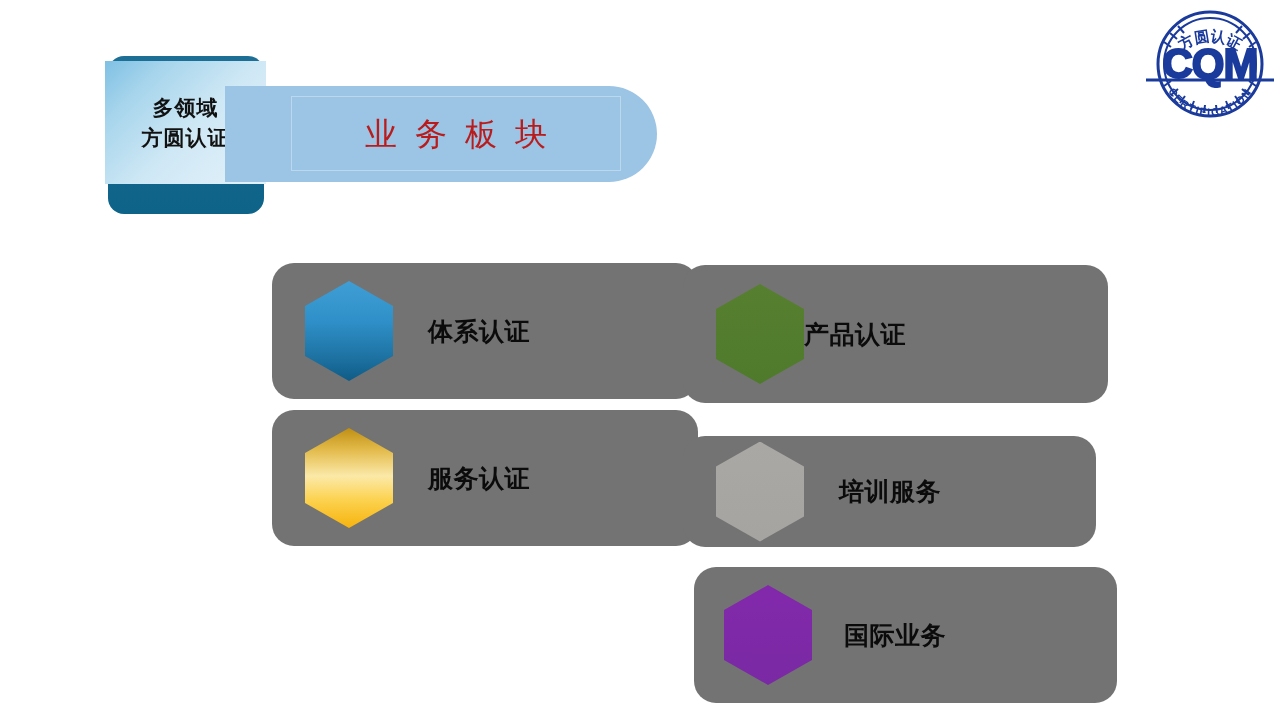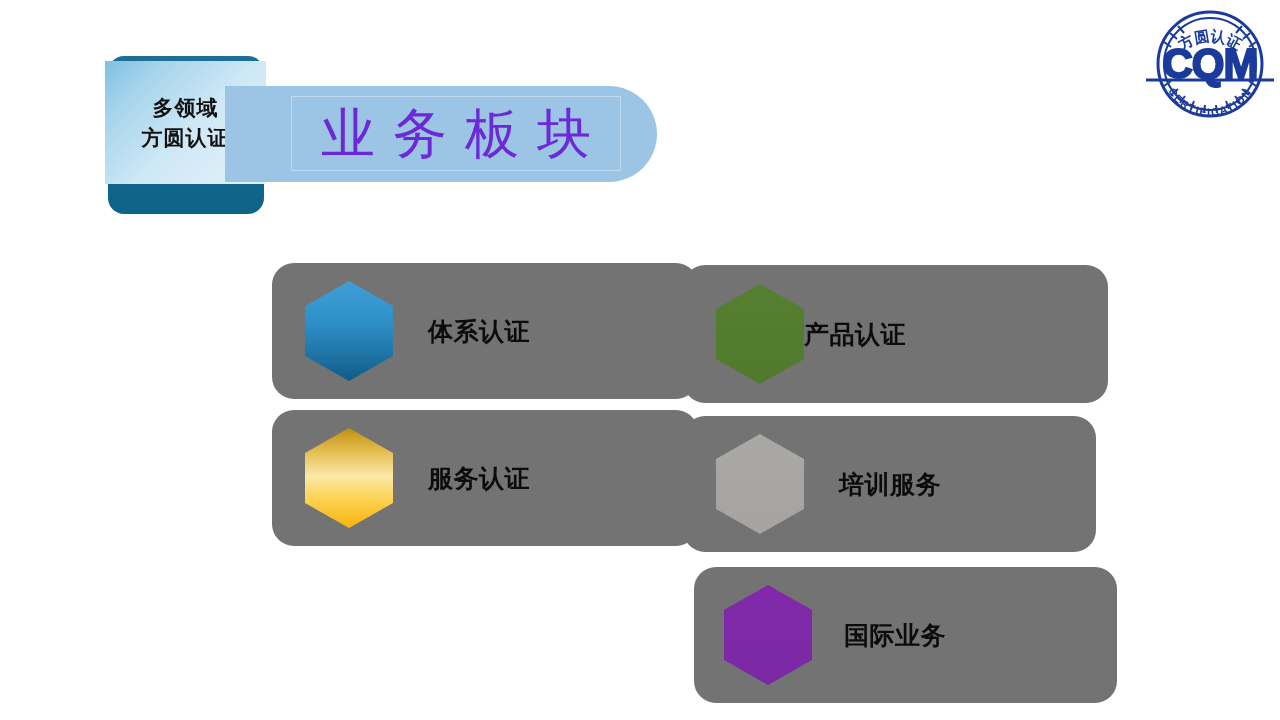--- a/index.html
+++ b/index.html
@@ -40,21 +40,21 @@
     border-radius:0 48px 48px 0;
   }
   .title-inner-frame{
     position:absolute;left:66px;top:10px;width:330px;height:75px;
     border:1px solid #bcd8ee;
     box-sizing:border-box;
   }
   .title-text{
     position:absolute;left:66px;top:10px;width:330px;height:75px;
     display:flex;align-items:center;justify-content:center;
-    font-size:54px;color:#6d28d9;letter-spacing:18px;text-indent:18px;
+    font-size:32px;color:#b91c1c;letter-spacing:18px;text-indent:18px;
     font-family:"DejaVu Sans","Liberation Sans",sans-serif;
     font-weight:400;line-height:1;white-space:nowrap;
   }
 
   
   .logo{position:absolute;left:1144px;top:2px;width:132px;height:120px;}
 
   
   .card{
     position:absolute;
@@ -150,21 +150,21 @@
     <div class="card-label">产品认证</div>
   </div>
 
   <div class="card" style="left:272px;top:410px;width:393px;height:136px;padding-left:33px;gap:35px;">
     <div class="hex-wrap">
       <div class="hex" style="background:linear-gradient(180deg,#c08f12 0%,#e3bb4b 22%,#fbe9a8 48%,#fcd24f 72%,#f6b30d 100%);"></div>
     </div>
     <div class="card-label">服务认证</div>
   </div>
 
-  <div class="card" style="left:683px;top:416px;width:380px;height:136px;padding-left:33px;gap:35px;">
+  <div class="card" style="left:683px;top:436px;width:380px;height:111px;padding-left:33px;gap:35px;">
     <div class="hex-wrap">
       <div class="hex" style="background:linear-gradient(180deg,#aaa8a5 0%,#a6a4a1 100%);"></div>
     </div>
     <div class="card-label">培训服务</div>
   </div>
 
 
   <div class="card" style="left:694px;top:567px;width:393px;height:136px;padding-left:30px;gap:32px;">
     <div class="hex-wrap">
       <div class="hex" style="background:linear-gradient(180deg,#8229ab 0%,#7a29a4 100%);"></div>

